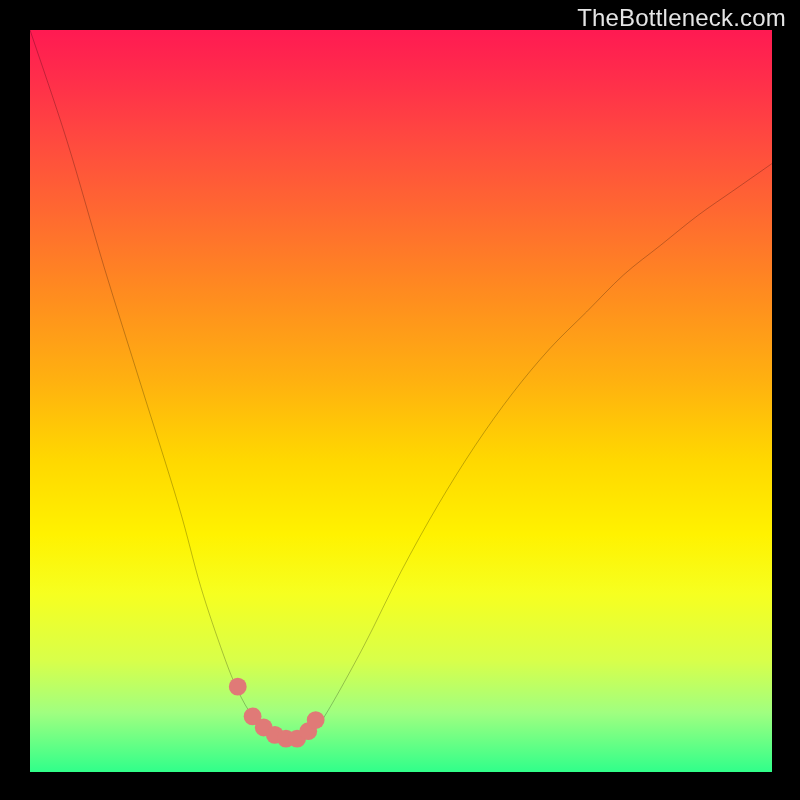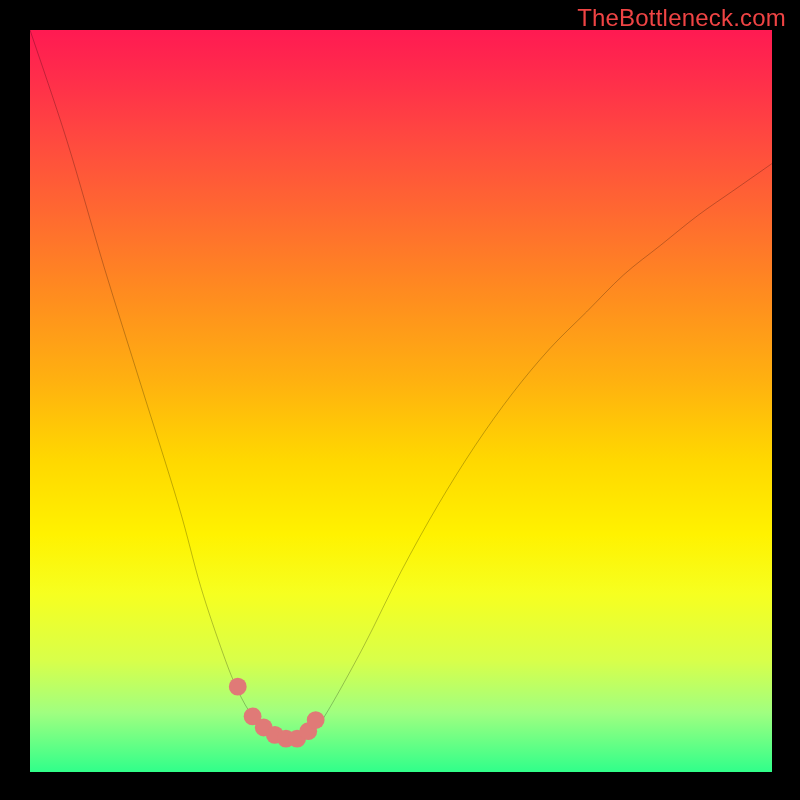--- a/index.html
+++ b/index.html
@@ -38,21 +38,21 @@
       #f6ff20 76%,
       #d8ff4a 85%,
       #a0ff80 92%,
       #30ff8a 100%
     );
   }
   .watermark {
     position: absolute;
     top: 4px;
     right: 14px;
-    color: #ef4444;
+    color: #e5e5e5;
     font-size: 24px;
     font-weight: 500;
     letter-spacing: 0.2px;
   }
   svg.curve {
     position: absolute;
     top: 30px;
     left: 30px;
     width: 742px;
     height: 742px;

